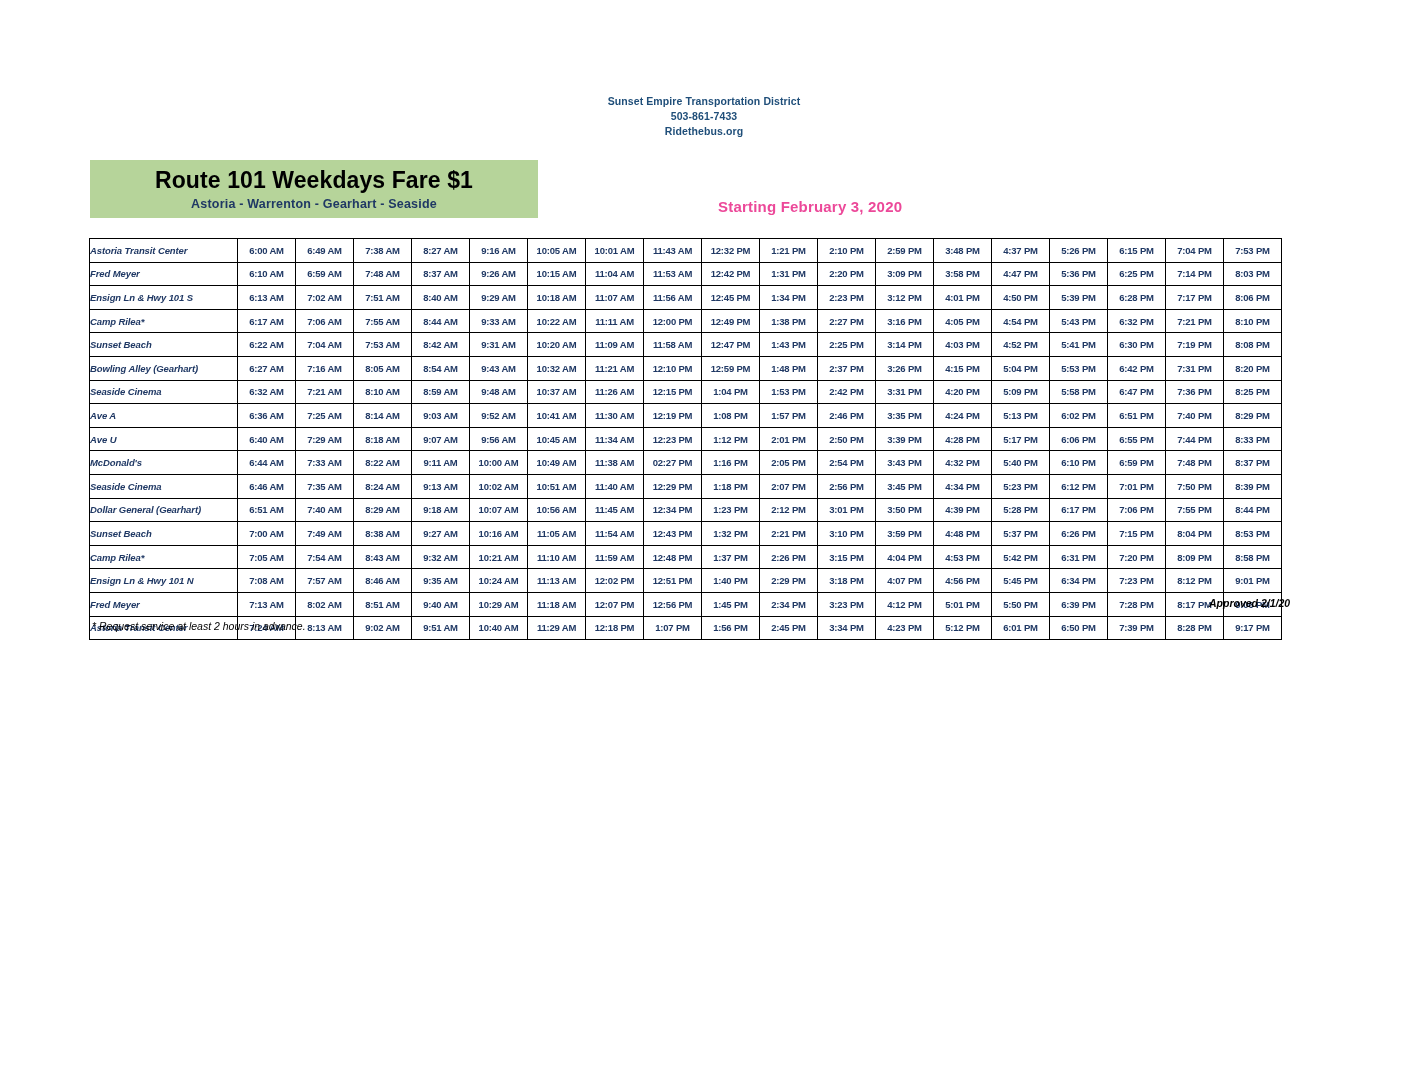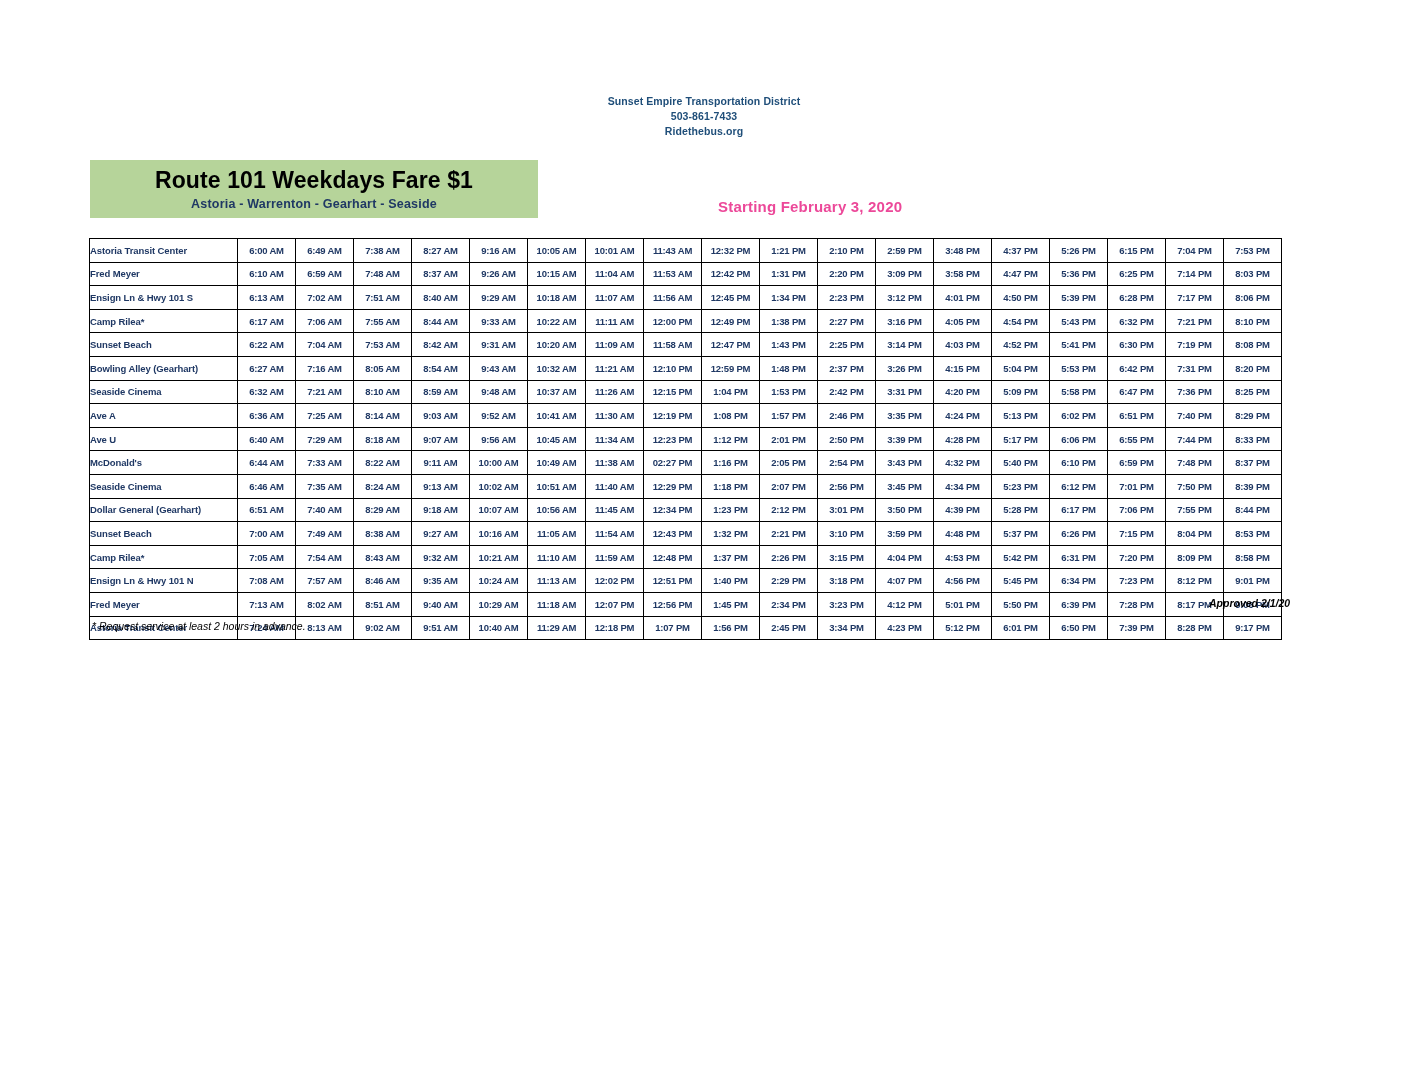--- a/index.html
+++ b/index.html
@@ -94,20 +94,21 @@
     height: 22.6px;
     padding: 0;
     white-space: nowrap;
     overflow: hidden;
   }
   td.stop {
     width: 147px;
     text-align: left;
     padding-left: 5px;
     letter-spacing: -0.1px;
+    font-style: italic;
   }
   td.time {
     width: 57px;
     text-align: center;
     letter-spacing: -0.2px;
   }
 
   
   .footnote {
     position: absolute;

